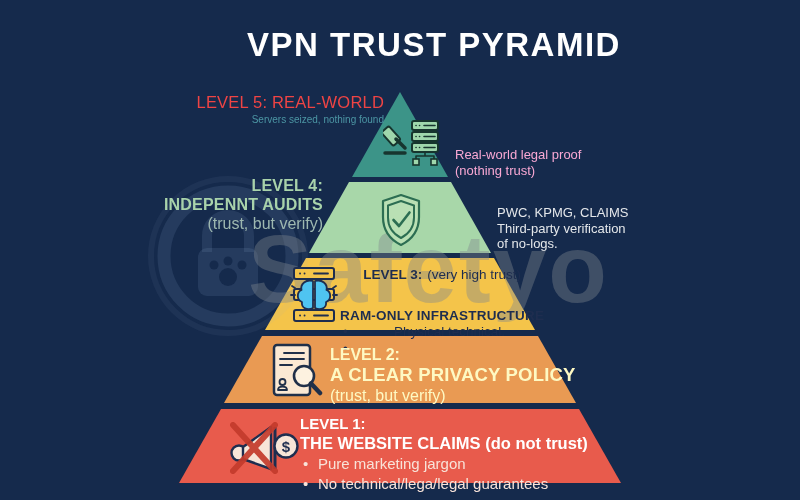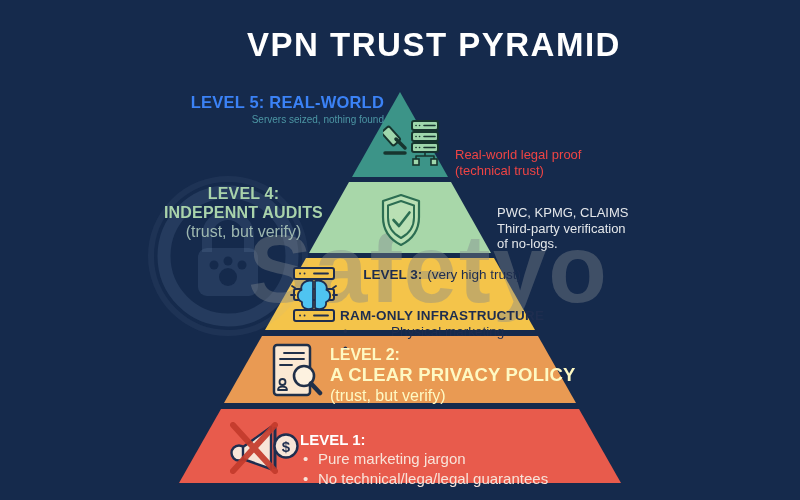--- a/index.html
+++ b/index.html
@@ -20,38 +20,38 @@
   .tier1{left:179px;top:409px;width:442px;height:74px;background:#E85B4C;
          clip-path:polygon(42px 0,400px 0,442px 74px,0 74px);}
   
   .wm{position:absolute;z-index:5;pointer-events:none;}
   .wm-logo{left:148px;top:176px;width:160px;height:160px;}
   .wm-text{left:248px;top:214px;font-size:96px;font-weight:bold;letter-spacing:2px;
            color:rgba(128,134,142,0.40);white-space:nowrap;}
   
   .abs{position:absolute;z-index:10;}
   .l5-label{right:416px;top:93px;text-align:right;}
-  .l5-label .t{color:#3b82f6;font-weight:bold;font-size:16.5px;line-height:18px;letter-spacing:.2px;}
+  .l5-label .t{color:#ef4444;font-weight:normal;font-size:16.5px;line-height:18px;letter-spacing:.2px;}
   .l5-label .s{color:#4C96A4;font-size:10px;line-height:18px;}
-  .l5-note{left:455px;top:147px;color:#ef4444;font-size:13px;line-height:16px;}
-  .l4-label{right:477px;top:184px;text-align:center;}
+  .l5-note{left:455px;top:147px;color:#f9a8d4;font-size:13px;line-height:16px;}
+  .l4-label{right:477px;top:176px;text-align:right;}
   .l4-label .b{color:#A9D3AB;font-weight:bold;font-size:16px;line-height:19px;letter-spacing:.2px;}
   .l4-label .s{color:#9EB8B0;font-size:16px;line-height:19px;}
   .l4-note{left:497px;top:205px;color:#E4E7EA;font-size:13px;line-height:15.5px;}
   .t3-text{left:340px;top:267px;color:#1E2D4F;font-size:13.5px;line-height:16px;text-align:center;}
   .t3-text .h .b{font-weight:bold;margin-right:5px;}
   .t3-text .sub{font-weight:bold;letter-spacing:.2px;line-height:17px;margin-top:24px;}
   .bullets{margin:0;padding:0;list-style:none;}
   .bullets li{position:relative;padding-left:15px;line-height:16.5px;}
   .bullets li .dot{position:absolute;left:3px;}
   .t2-text{left:330px;top:345px;color:#fef9c3;}
   .t2-text .l1{font-weight:bold;font-size:16px;line-height:19px;}
   .t2-text .l2{font-weight:bold;font-size:18.5px;line-height:22px;letter-spacing:.2px;}
   .t2-text .l3{font-size:16px;line-height:20px;}
-  .t1-text{left:300px;top:430px;color:#FFFFFF;}
+  .t1-text{left:300px;top:414px;color:#FFFFFF;}
   .t1-text .l1{font-weight:bold;font-size:15px;line-height:19px;}
   .t1-text .l2{font-weight:bold;font-size:16.5px;line-height:21px;}
   .t1-text .bullets{color:#F8E3D9;font-size:15px;}
   .t1-text .bullets li{line-height:19.5px;padding-left:18px;}
   .icon{position:absolute;z-index:10;}
 </style>
 </head>
 <body>
 
 <div class="stage">
@@ -93,21 +93,21 @@
     <rect x="30" y="39" width="6" height="6" fill="#9FD7AC" stroke="#17352E" stroke-width="1.6"></rect>
     <rect x="48" y="39" width="6" height="6" fill="#9FD7AC" stroke="#17352E" stroke-width="1.6"></rect>
     <g stroke="#17352E" stroke-width="2" fill="#9FD7AC" stroke-linejoin="round" stroke-linecap="round">
       <rect x="3" y="7" width="10" height="18" rx="2" transform="rotate(-42 8 16)"></rect>
       <path d="M13 19 L22 28" stroke-width="3.5" fill="none"></path>
       <path d="M2 33 h20" stroke-width="3.5" fill="none"></path>
     </g>
   </svg>
   <div class="abs l5-note">
     <div>Real-world legal proof</div>
-    <div>(technical trust)</div>
+    <div>(nothing trust)</div>
   </div>
 
   <div class="abs l4-label">
     <div class="b">LEVEL 4:</div>
     <div class="b">INDEPENNT AUDITS</div>
     <div class="s">(trust, but verify)</div>
   </div>
   <svg class="icon" style="left:379px;top:193px" width="44" height="54" viewBox="0 0 44 54">
     <path d="M22 2 L40 8 V24 C40 38 32 47 22 52 C12 47 4 38 4 24 V8 Z" fill="#B9E0B4" stroke="#2C6E52" stroke-width="2.2" stroke-linejoin="round"></path>
     <path d="M22 8 L35 12.5 V24.5 C35 34.5 29.5 41 22 45 C14.5 41 9 34.5 9 24.5 V12.5 Z" fill="none" stroke="#2C6E52" stroke-width="2" stroke-linejoin="round"></path>
@@ -131,21 +131,21 @@
     </g>
     <path d="M23 15 c-7-2 -13 3 -11.5 9 c-5 2 -5 10 .5 12 c-1 6 5.5 9 11 6 Z" fill="#4FC4F1" stroke="#1E2D4F" stroke-width="1.8" stroke-linejoin="round"></path>
     <path d="M25 15 c7-2 13 3 11.5 9 c5 2 5 10 -.5 12 c1 6 -5.5 9 -11 6 Z" fill="#4FC4F1" stroke="#1E2D4F" stroke-width="1.8" stroke-linejoin="round"></path>
   </svg>
   <div class="abs t3-text">
     <div class="h">
       <span class="b">LEVEL 3:</span><span>(very high trust)</span>
     </div>
     <div class="sub">RAM-ONLY INFRASTRUCTURE</div>
     <ul class="bullets">
-      <li><span class="dot">•</span><span>Physical marketing.</span></li>
+      <li><span class="dot">•</span><span>Physical technical.</span></li>
       <li><span class="dot">•</span></li>
     </ul>
   </div>
 
   <svg class="icon" style="left:271px;top:343px" width="52" height="56" viewBox="0 0 52 56">
     <rect x="3" y="2" width="36" height="50" rx="3" fill="#FBE9D3" stroke="#203049" stroke-width="2.5"></rect>
     <g stroke="#203049" stroke-width="1.8" fill="none" stroke-linecap="round">
       <path d="M13 10 H33 M9 16 H33 M9 22 H21"></path>
     </g>
     <circle cx="11.5" cy="39" r="3" fill="none" stroke="#203049" stroke-width="1.8"></circle>
@@ -167,19 +167,20 @@
       <circle cx="58" cy="30" r="11.5"></circle>
     </g>
     <text x="58" y="36" font-size="15" font-weight="bold" text-anchor="middle" fill="#1E2D4F" font-family="Liberation Sans, sans-serif">$</text>
     <g stroke="#C43B2C" stroke-width="6" stroke-linecap="round" opacity="0.92">
       <path d="M5 9 L47 55"></path>
       <path d="M47 9 L5 55"></path>
     </g>
   </svg>
   <div class="abs t1-text">
     <div class="l1">LEVEL 1:</div>
+    <div class="l2">THE WEBSITE CLAIMS (do not trust)</div>
     <ul class="bullets">
       <li><span class="dot">•</span><span>Pure marketing jargon</span></li>
       <li><span class="dot">•</span><span>No technical/lega/legal guarantees</span></li>
     </ul>
   </div>
 
 </div>
 
 </body></html>

